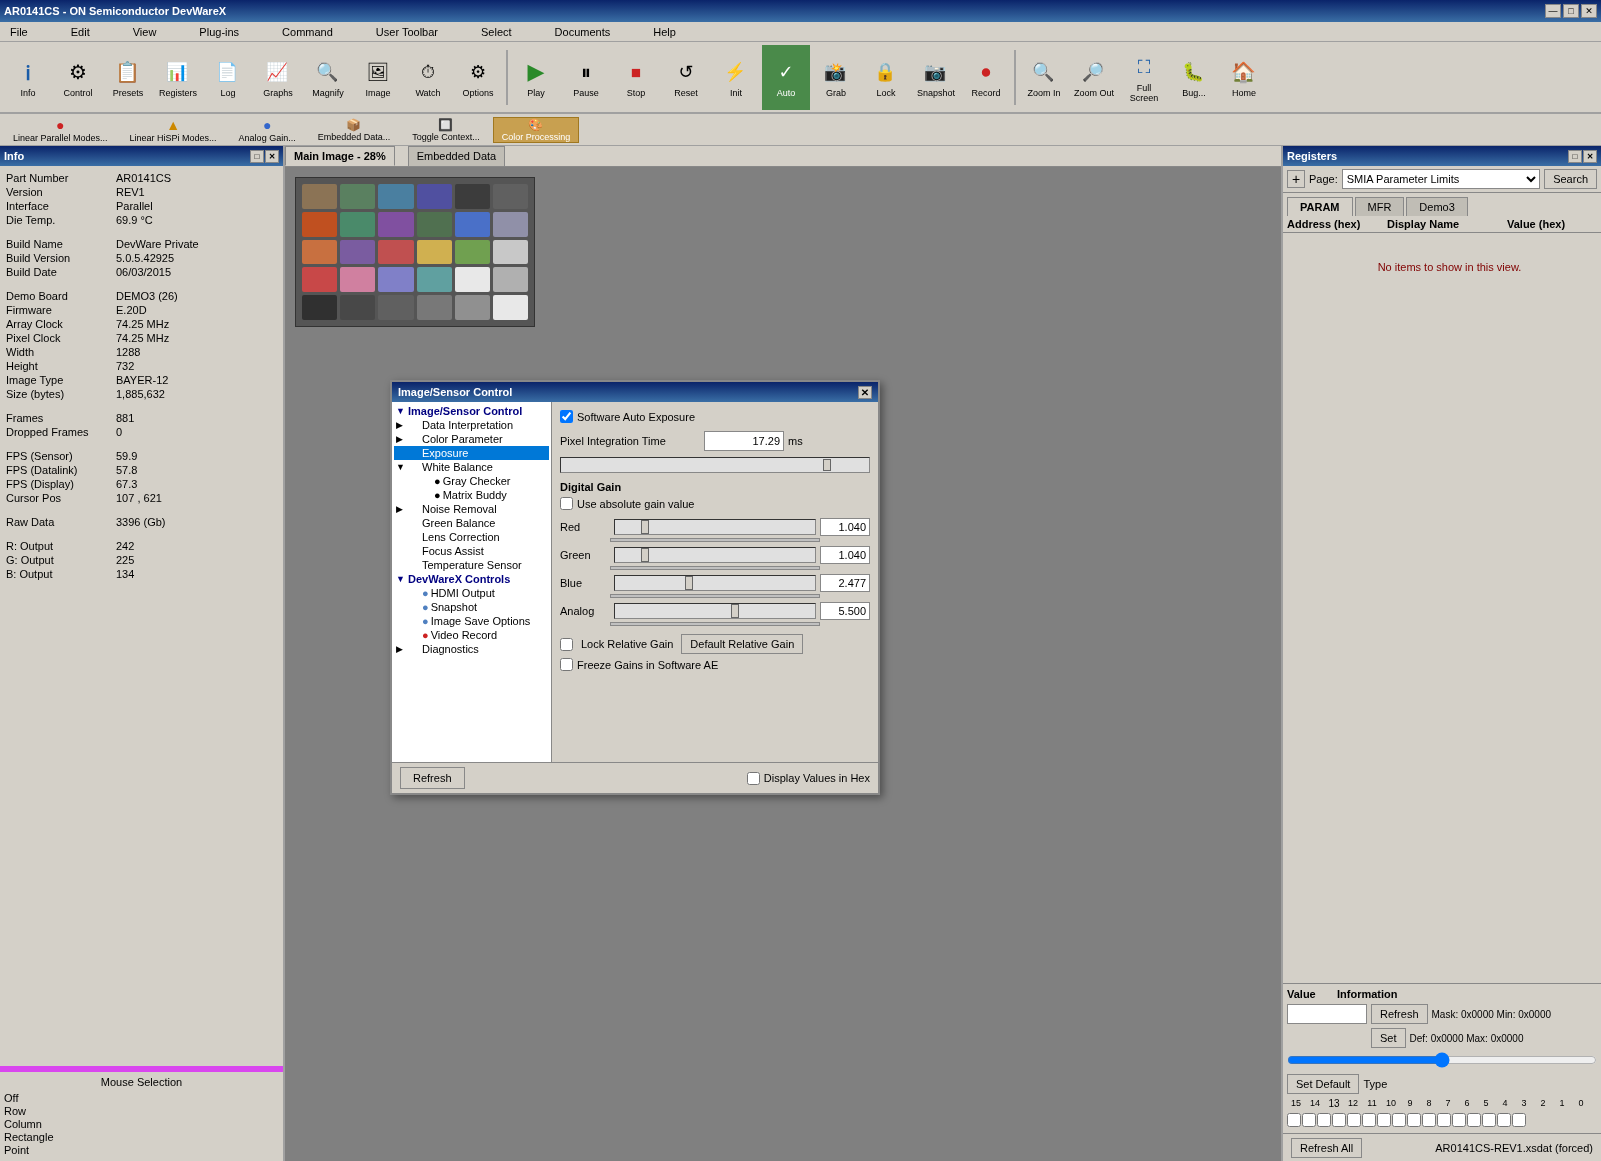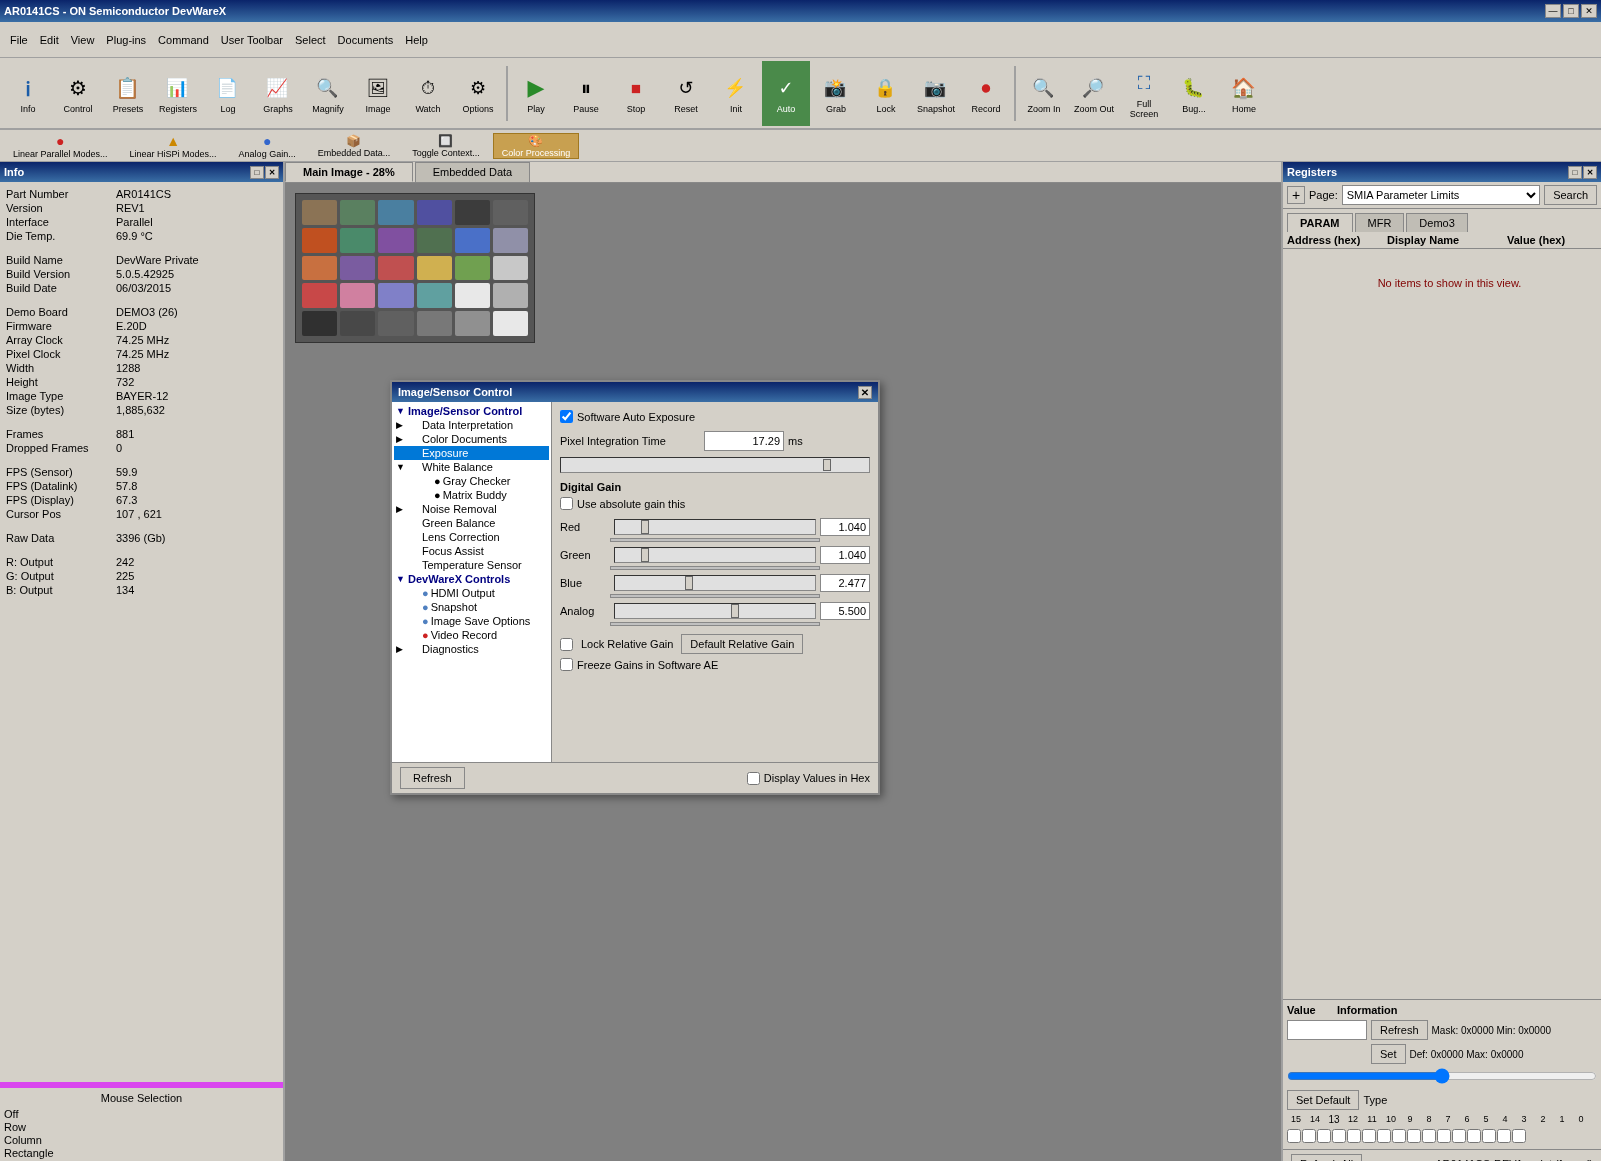--- a/index.html
+++ b/index.html
@@ -5,21 +5,21 @@
     * { box-sizing: border-box; margin: 0; padding: 0; }
     body { font-family: 'Segoe UI', Tahoma, Geneva, Verdana, sans-serif; font-size: 11px; background: #d4d0c8; overflow: hidden; width: 1601px; height: 1161px; }
     
     
     .title-bar { background: linear-gradient(to bottom, #0a246a, #3a6ea5); color: white; height: 22px; display: flex; align-items: center; padding: 0 4px; justify-content: space-between; }
     .title-bar-text { font-size: 11px; font-weight: bold; }
     .title-bar-buttons { display: flex; gap: 2px; }
     .title-btn { width: 16px; height: 14px; background: #d4d0c8; border: 1px solid #888; font-size: 9px; display: flex; align-items: center; justify-content: center; cursor: pointer; color: black; }
     
     
-    .menu-bar { background: #d4d0c8; height: 36px; display: flex; align-items: center; padding: 0 4px; border-bottom: 1px solid #a0a0a0; }
+    .menu-bar { background: #d4d0c8; height: 20px; display: flex; align-items: center; padding: 0 4px; border-bottom: 1px solid #a0a0a0; gap: 31px; }
     .menu-item { padding: 2px 6px; font-size: 11px; cursor: pointer; }
     
     
     .toolbar { background: #d4d0c8; height: 72px; display: flex; align-items: center; padding: 2px 4px; border-bottom: 2px solid #a0a0a0; gap: 2px; flex-wrap: wrap; }
     .toolbar-btn { display: flex; flex-direction: column; align-items: center; justify-content: center; width: 48px; height: 65px; cursor: pointer; padding: 2px; border: 1px solid transparent; font-size: 9px; text-align: center; }
     .toolbar-btn .icon { width: 32px; height: 32px; display: flex; align-items: center; justify-content: center; font-size: 20px; }
     .toolbar-separator { width: 2px; height: 55px; background: #a0a0a0; margin: 0 2px; }
     
     
     .toolbar2 { background: #d4d0c8; height: 32px; display: flex; align-items: center; padding: 2px 4px; border-bottom: 1px solid #a0a0a0; gap: 4px; }
@@ -38,21 +38,21 @@
     .info-label { width: 110px; color: #000; font-size: 11px; }
     .info-value { color: #000; font-size: 11px; }
     .info-spacer { height: 10px; }
     .mouse-section { border-top: 6px solid #d946ef; padding: 4px; }
     .mouse-title { text-align: center; font-size: 11px; margin-bottom: 4px; }
     .mouse-item { font-size: 11px; margin-bottom: 1px; }
     
     
     .center-panel { flex: 1; display: flex; flex-direction: column; background: #d4d0c8; }
     .tab-bar { display: flex; background: #d4d0c8; border-bottom: 1px solid #888; }
-    .tab { padding: 3px 17px; font-size: 11px; cursor: pointer; border: 1px solid #888; border-bottom: none; background: #c0bdb5; margin-right: 2px; }
+    .tab { padding: 3px 8px; font-size: 11px; cursor: pointer; border: 1px solid #888; border-bottom: none; background: #c0bdb5; margin-right: 13px; }
     .tab.active { background: #d4d0c8; border-bottom: 1px solid #d4d0c8; font-weight: bold; }
     .image-area { flex: 1; background: #808080; display: flex; align-items: flex-start; justify-content: flex-start; padding: 10px; overflow: hidden; }
     
     
     .right-panel { width: 320px; background: #d4d0c8; border-left: 2px solid #a0a0a0; display: flex; flex-direction: column; }
     .reg-tabs { display: flex; background: #d4d0c8; margin-top: 4px; padding: 0 4px; gap: 2px; }
     .reg-tab { padding: 3px 12px; font-size: 11px; cursor: pointer; border: 1px solid #888; border-bottom: none; background: #c0bdb5; }
     .reg-tab.active { background: #d4d0c8; font-weight: bold; }
     .reg-content { flex: 1; display: flex; align-items: flex-start; justify-content: center; padding: 8px; }
     .reg-empty { color: #800000; font-size: 11px; text-align: center; margin-top: 20px; margin-left: 15px; }
@@ -541,21 +541,21 @@
           <span>Image/Sensor Control</span>
         </div>
         <div class="tree-item">
           <span class="tree-arrow">▶</span>
           <span class="tree-indent"></span>
           <span>Data Interpretation</span>
         </div>
         <div class="tree-item">
           <span class="tree-arrow">▶</span>
           <span class="tree-indent"></span>
-          <span>Color Documents</span>
+          <span>Color Parameter</span>
         </div>
         <div class="tree-item selected">
           <span class="tree-arrow"> </span>
           <span class="tree-indent"></span>
           <span>Exposure</span>
         </div>
         <div class="tree-item">
           <span class="tree-arrow">▼</span>
           <span class="tree-indent"></span>
           <span>White Balance</span>
@@ -646,21 +646,21 @@
         </div>
 
         <div style="position:relative;height:16px;margin:2px 0;background:#e0e0e0;border:1px inset #888;">
           <div style="position:absolute;left:85%;top:1px;width:8px;height:12px;background:#d4d0c8;border:1px solid #666;"></div>
         </div>
 
         <div class="section-title">Digital Gain</div>
 
         <div class="checkbox-row">
           <input type="checkbox" style="">
-          <span>Use absolute gain this</span>
+          <span>Use absolute gain value</span>
         </div>
 
         <div class="gain-row">
           <span class="gain-label">Red</span>
           <div class="gain-slider">
             <div class="gain-thumb" style="left:13%;"></div>
           </div>
           <input type="text" class="gain-value" value="1.040" style="">
         </div>
 

